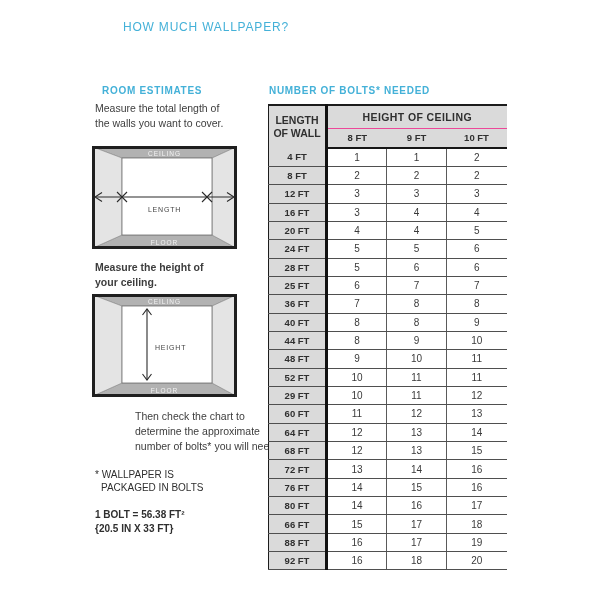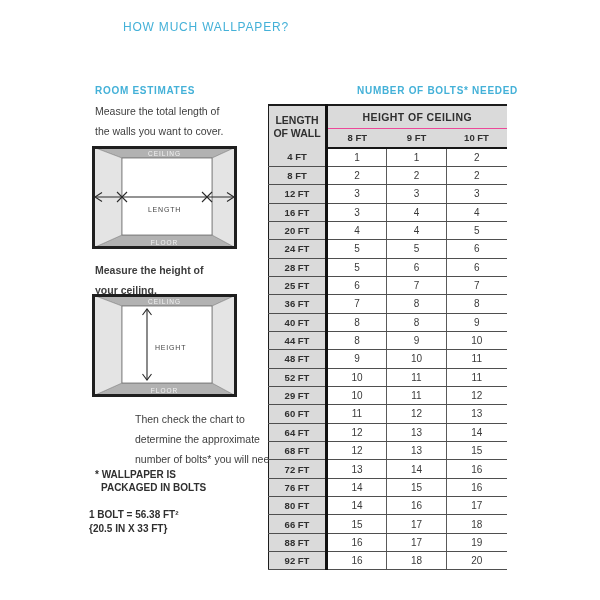--- a/index.html
+++ b/index.html
@@ -5,33 +5,33 @@
   :root { --accent:#44b1d8; }
   * { margin:0; padding:0; box-sizing:border-box; }
   body { font-family:"Liberation Sans", sans-serif; background:#ffffff; }
   .page { position:relative; width:600px; height:600px; background:#ffffff; overflow:hidden; color:#3d3d3d; }
 
   .title { position:absolute; left:95px; top:20px; font-size:12px; font-weight:normal;
            letter-spacing:0.8px; color:var(--accent);margin-left:28px; }
 
   .section-head { position:absolute; font-size:10px; font-weight:bold; letter-spacing:0.7px;
                   color:var(--accent); }
-  .room-head { left:95px; top:85px; }
-  .bolts-head { left:280px; top:85px; width:238px; text-align:right; }
-
-  .para { position:absolute; left:95px; font-size:10.5px; line-height:20px;
+  .room-head { left:102px; top:85px; }
+  .bolts-head { left:269px; top:85px; width:238px; text-align:left; }
+
+  .para { position:absolute; left:95px; font-size:10.5px; line-height:15px;
           color:#3d3d3d; white-space:pre-line; }
   .para-length { top:101px; }
   .para-height { top:260px;font-weight:bold; }
   .para-chart  { top:409px;margin-left:40px; }
 
-  .footnote { position:absolute; left:95px; top:468px; font-size:10px; font-weight:bold;
+  .footnote { position:absolute; left:95px; top:468px; font-size:10px; font-weight:normal;
               line-height:13px; color:#2f2f2f; }
   .footnote .l2 { padding-left:6px; }
-  .bolt-spec { position:absolute; left:89px; top:508px; font-size:10px; font-weight:bold;
+  .bolt-spec { position:absolute; left:95px; top:508px; font-size:10px; font-weight:bold;
                line-height:14px; color:#2f2f2f; }
 
   .diagram { position:absolute; left:92px; width:145px; height:103px; }
   .diagram-length { top:146px; }
   .diagram-height { top:294px; }
 
   table.bolts { position:absolute; left:268px; top:104px; width:238px;
                 border-collapse:collapse; table-layout:fixed;
                 border-top:2px solid #1c1c1c; border-left:1.5px solid #1c1c1c;
                 border-bottom:1.5px solid #333; }

